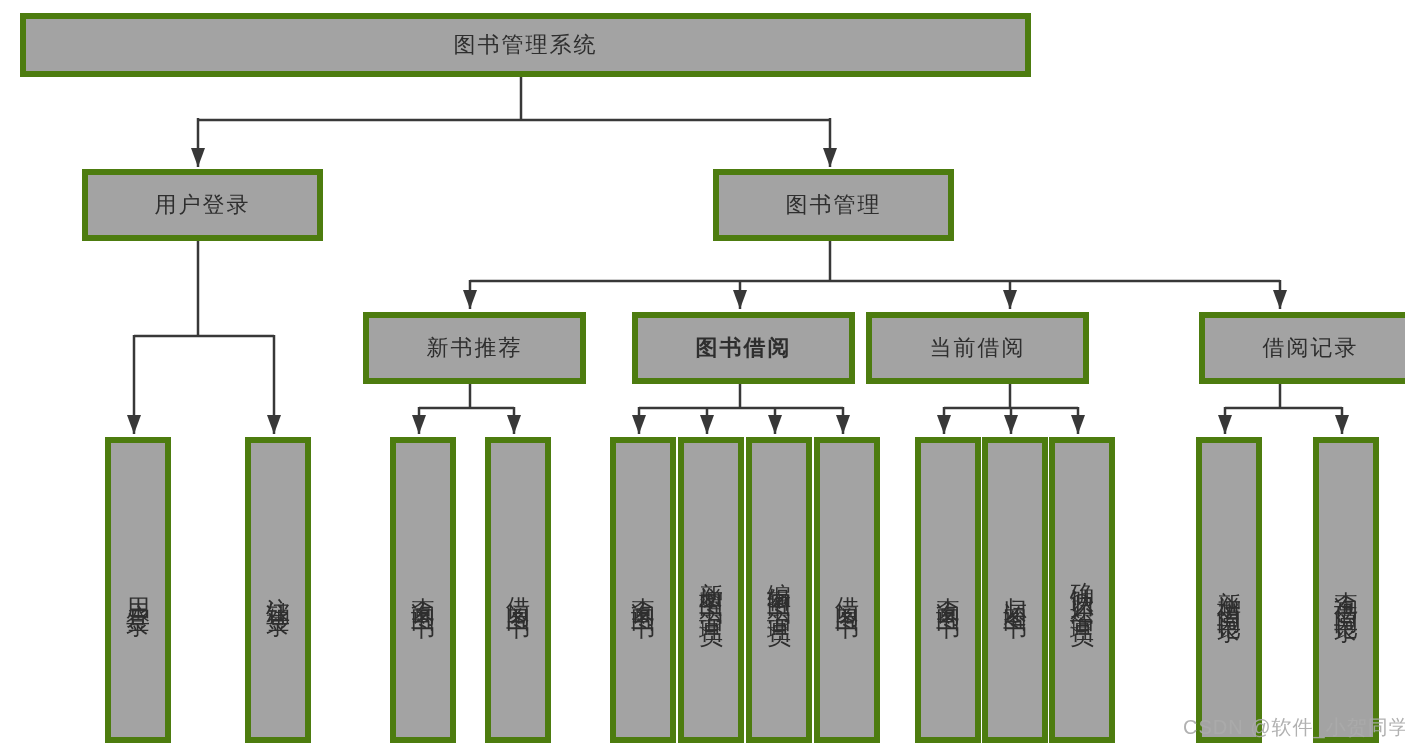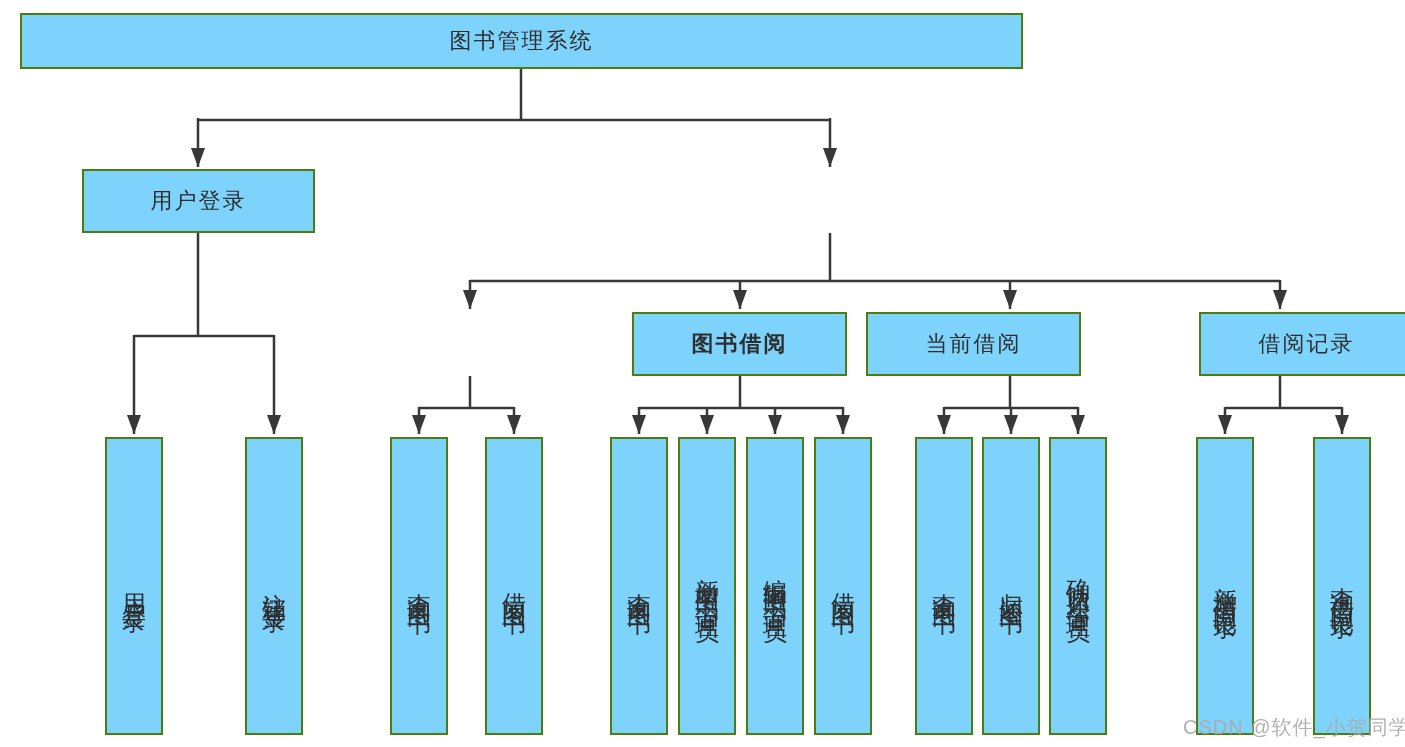--- a/index.html
+++ b/index.html
@@ -12,22 +12,22 @@
     overflow: hidden;
   }
   .edges {
     position: absolute;
     left: 0; top: 0;
     width: 1405px; height: 747px;
     pointer-events: none;
   }
   .node {
     position: absolute;
-    background: #7dd3fc;
-    border: 2px solid #4d7c0f;
+    background: #a3a3a3;
+    border: 6px solid #4d7c0f;
     color: #2e2e2e;
     display: flex;
     align-items: center;
     justify-content: center;
     box-sizing: content-box;
     z-index: 2;
   }
   .hbox {
     font-size: 22px;
     letter-spacing: 2px;
@@ -107,21 +107,27 @@
     </g>
   </svg>
 
   <div class="node hbox" style="left:20px; top:13px; width:999px; height:52px;">
     <span>图书管理系统</span>
   </div>
 
   <div class="node hbox" style="left:82px; top:169px; width:229px; height:60px;">
     <span>用户登录</span>
   </div>
+  <div class="node hbox" style="left:713px; top:169px; width:229px; height:60px;">
+    <span>图书管理</span>
+  </div>
 
+  <div class="node hbox" style="left:363px; top:312px; width:211px; height:60px;">
+    <span>新书推荐</span>
+  </div>
   <div class="node hbox" style="left:632px; top:312px; width:211px; height:60px;font-weight:bold;">
     <span>图书借阅</span>
   </div>
   <div class="node hbox" style="left:866px; top:312px; width:211px; height:60px;">
     <span>当前借阅</span>
   </div>
   <div class="node hbox" style="left:1172px; top:312px; width:211px; height:60px;margin-left:27px;">
     <span>借阅记录</span>
   </div>
 

